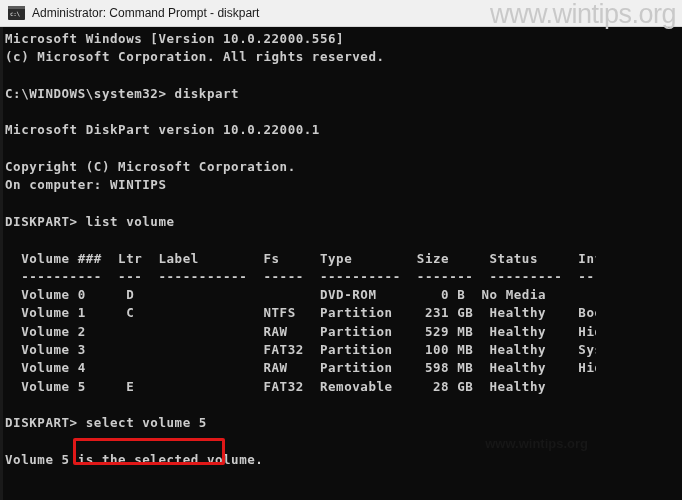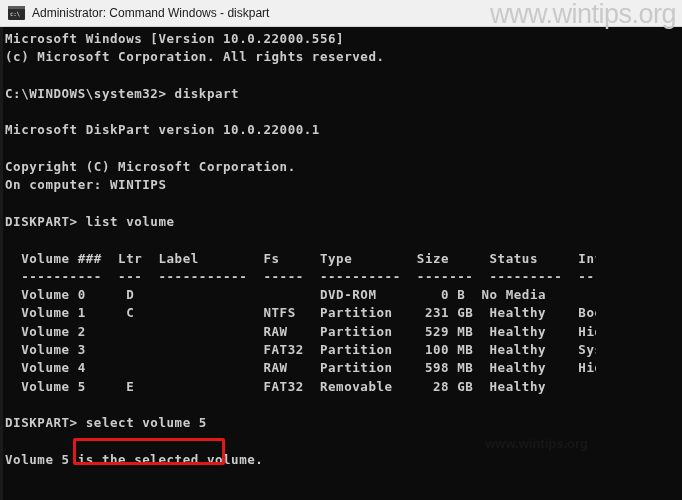--- a/index.html
+++ b/index.html
@@ -135,21 +135,21 @@
     pointer-events: none;
   }
 </style>
 </head>
 <body>
 
 <div id="screen">
 
   <div id="titlebar">
     <div id="cmd-icon"></div>
-    <span id="title-text">Administrator: Command Windows - diskpart</span>
+    <span id="title-text">Administrator: Command Prompt - diskpart</span>
   </div>
 
   <div id="watermark-top">www.wintips.org</div>
 
   <div id="console" style="background: rgb(12, 12, 12);">
     <div id="left-gutter"></div>
     <pre id="console-text" style="color: rgb(204, 204, 204);">Microsoft Windows [Version 10.0.22000.556]
 (c) Microsoft Corporation. All rights reserved.
 
 C:\WINDOWS\system32&gt; diskpart

